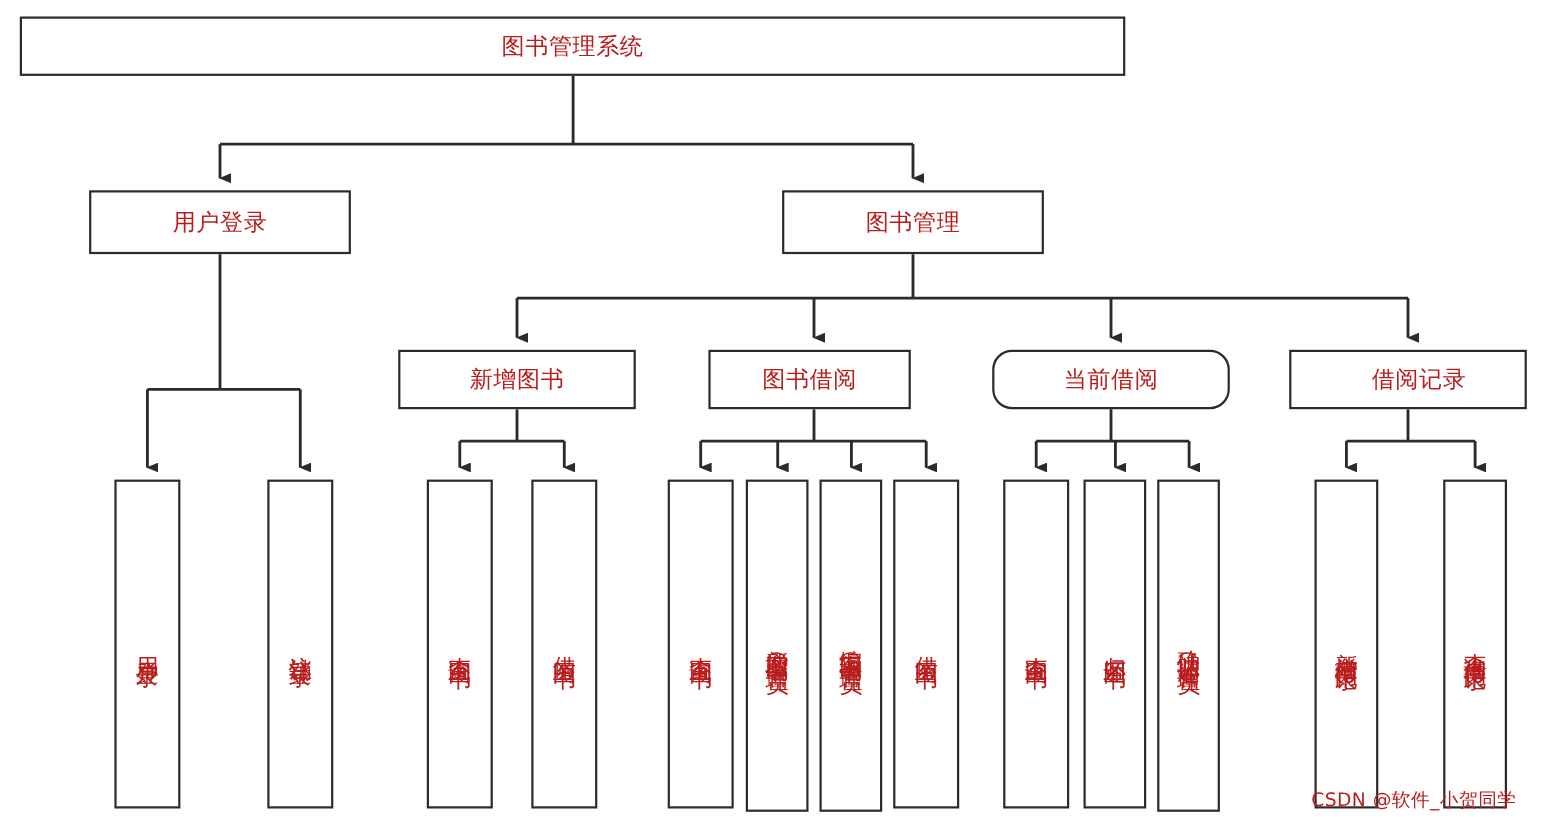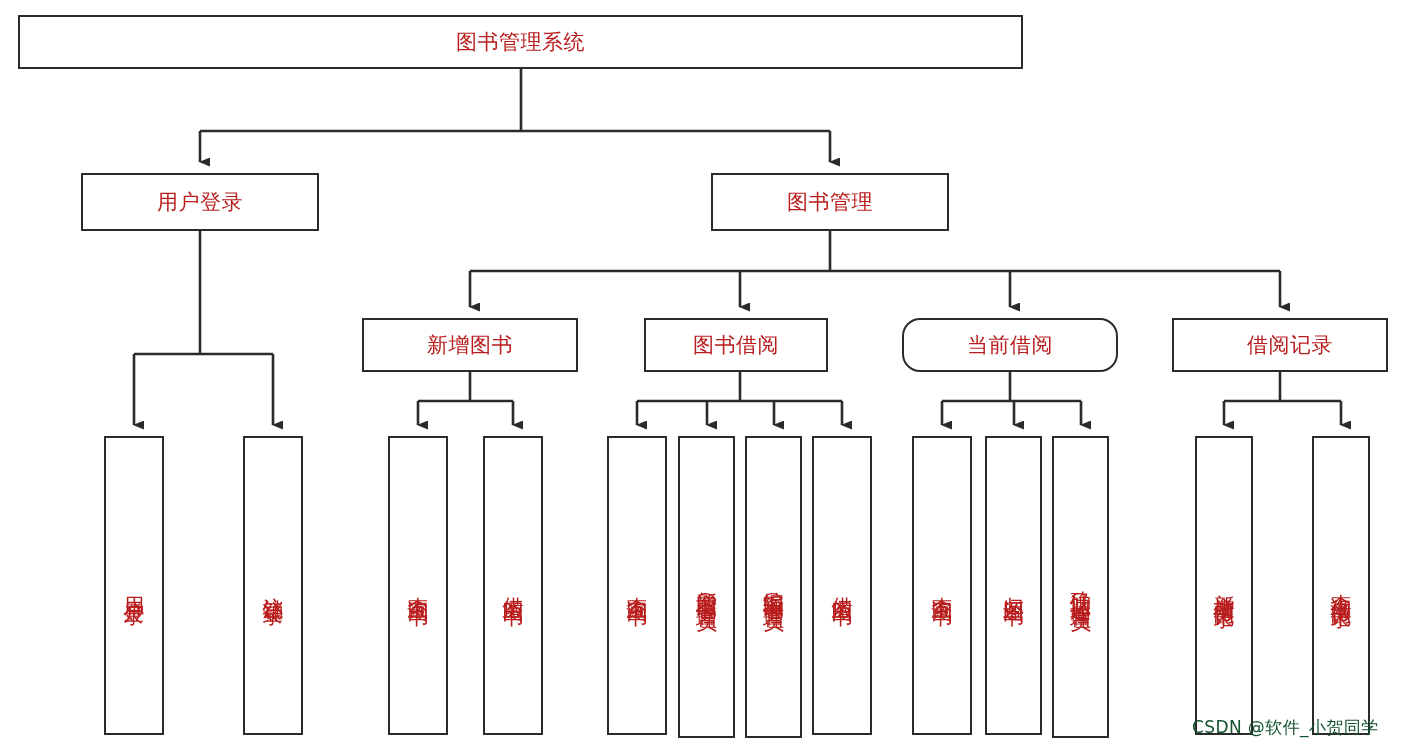--- a/index.html
+++ b/index.html
@@ -51,21 +51,21 @@
   }
   .node.vertical .label {
     writing-mode: vertical-rl;
     text-orientation: upright;
     letter-spacing: 3px;
     font-size: 21px;
     white-space: nowrap;
   }
   .watermark {
     position: absolute;
-    color: #14532d;
+    color: #b91c1c;
     font-size: 17px;
     white-space: nowrap;
     letter-spacing: 0.4px;
   }
 </style>
 </head>
 <body>
 
 <div id="diagram-root">
 

